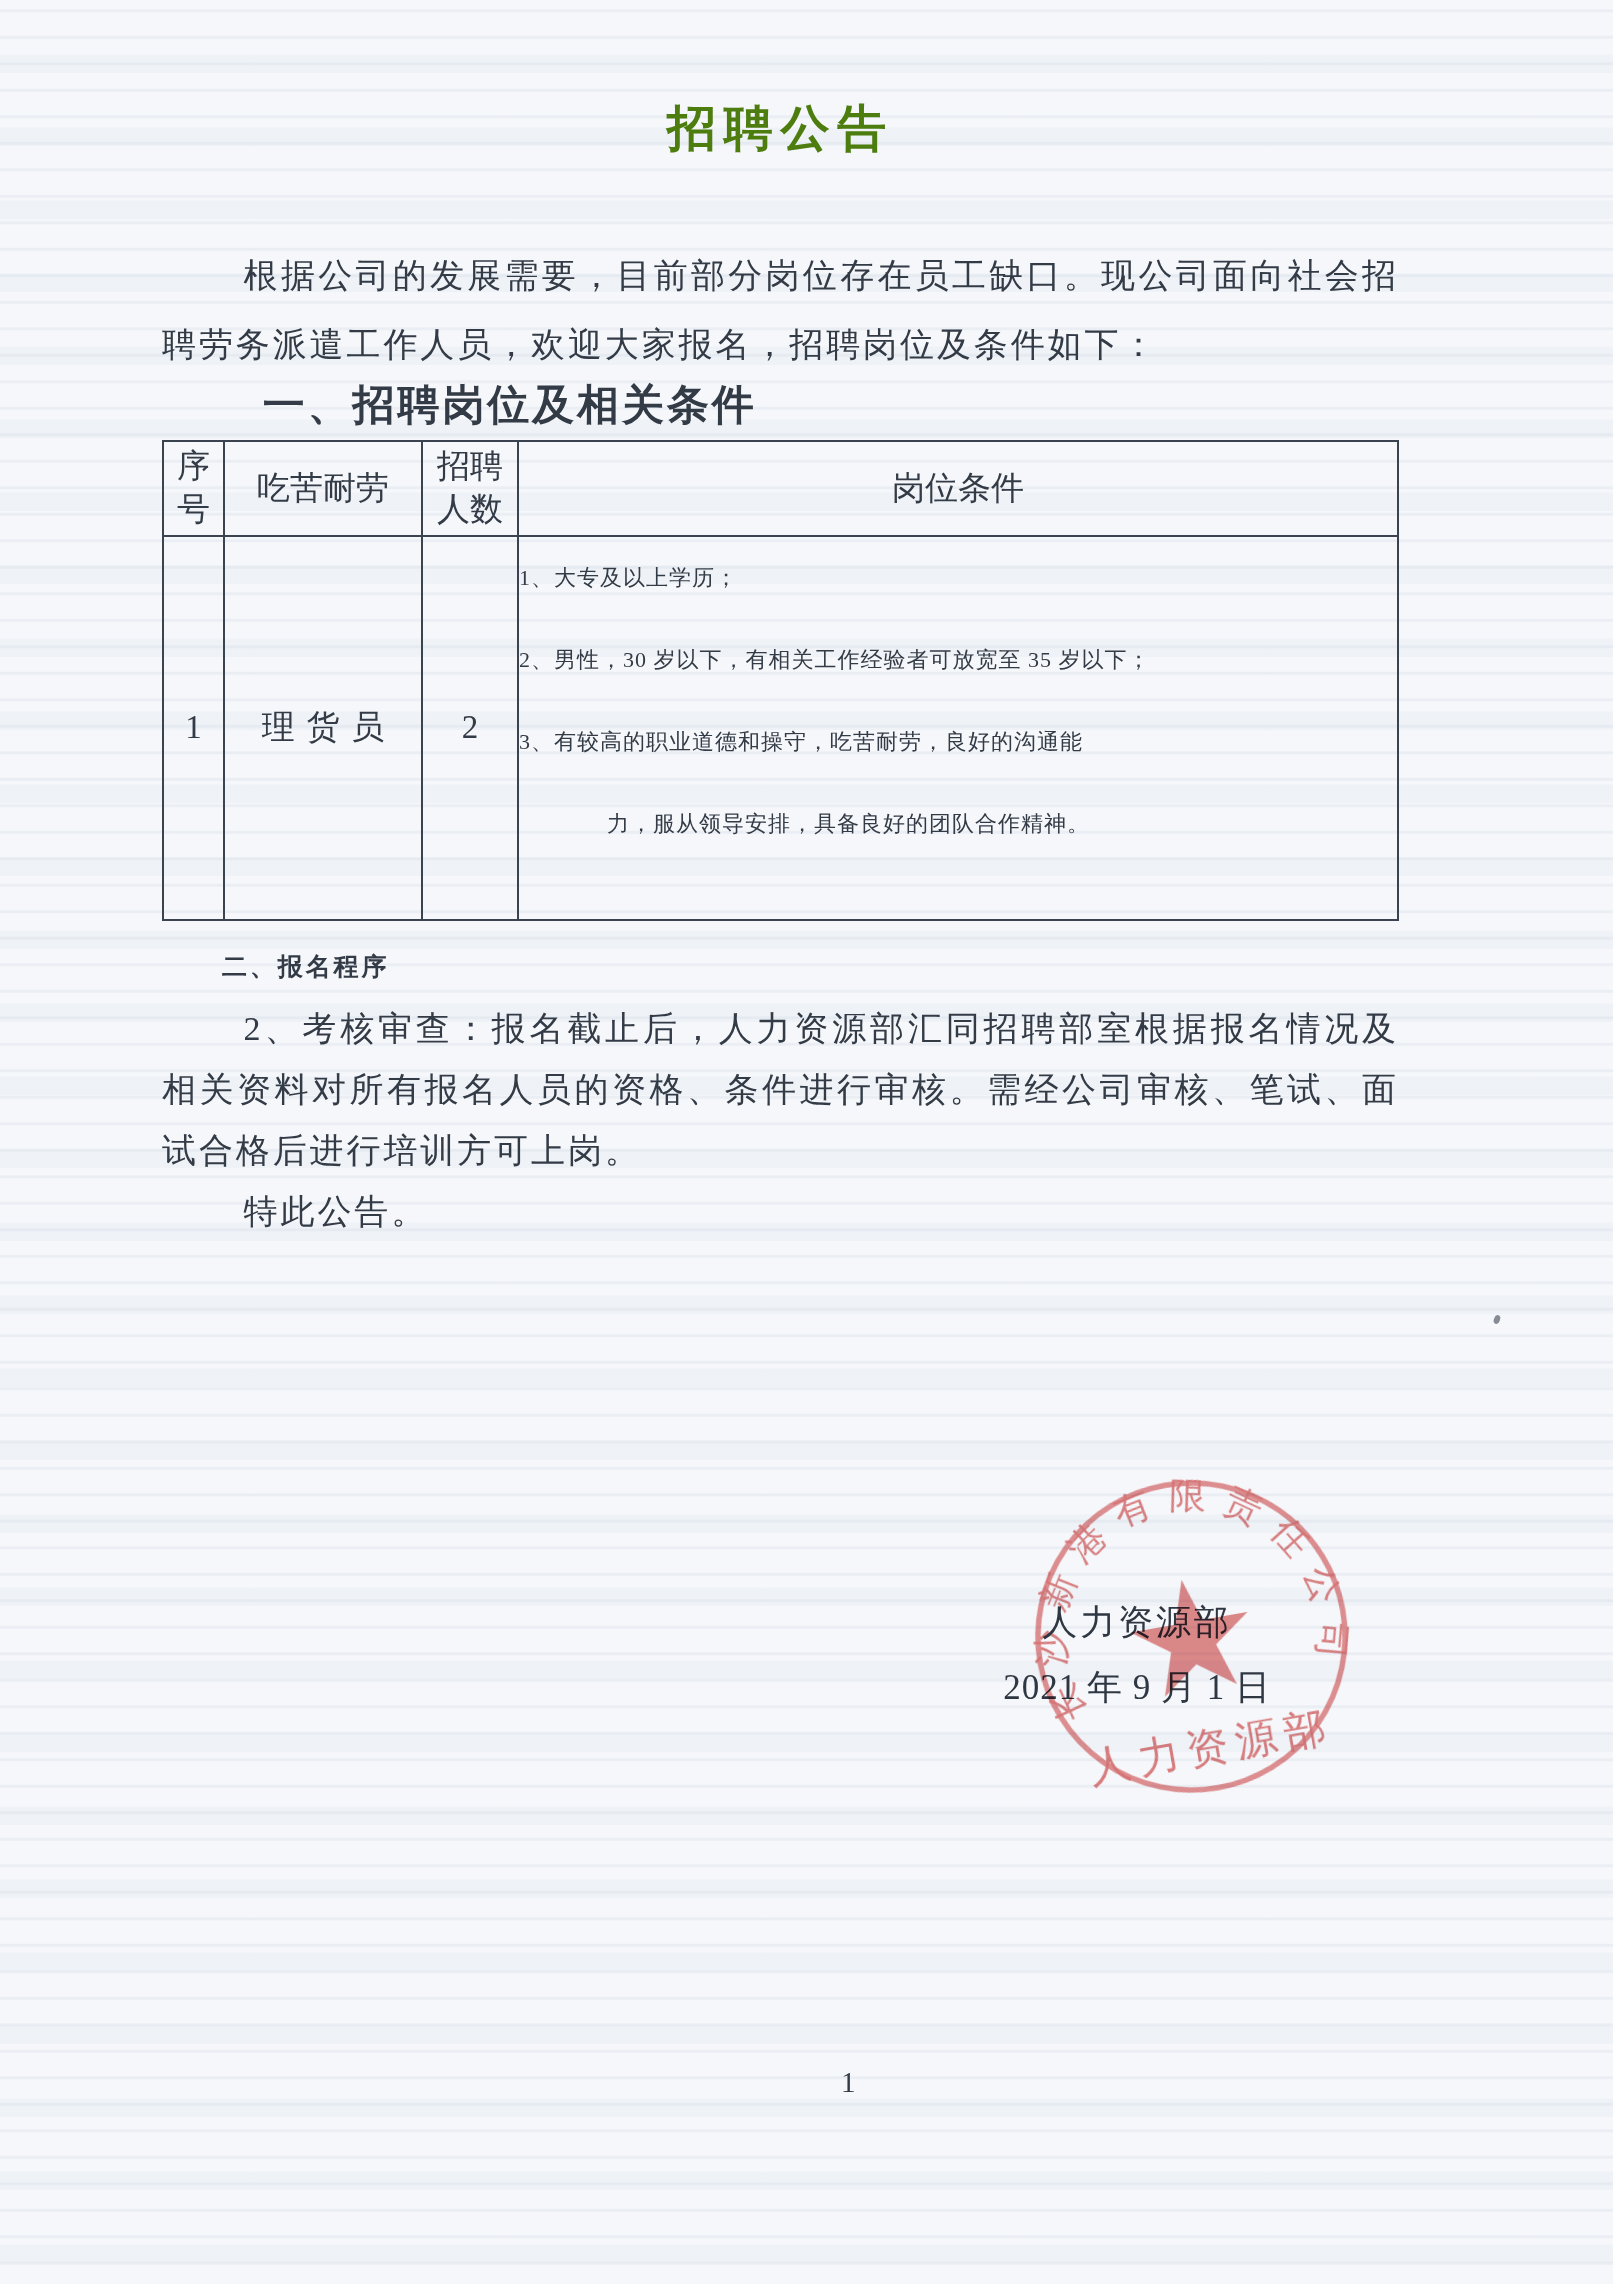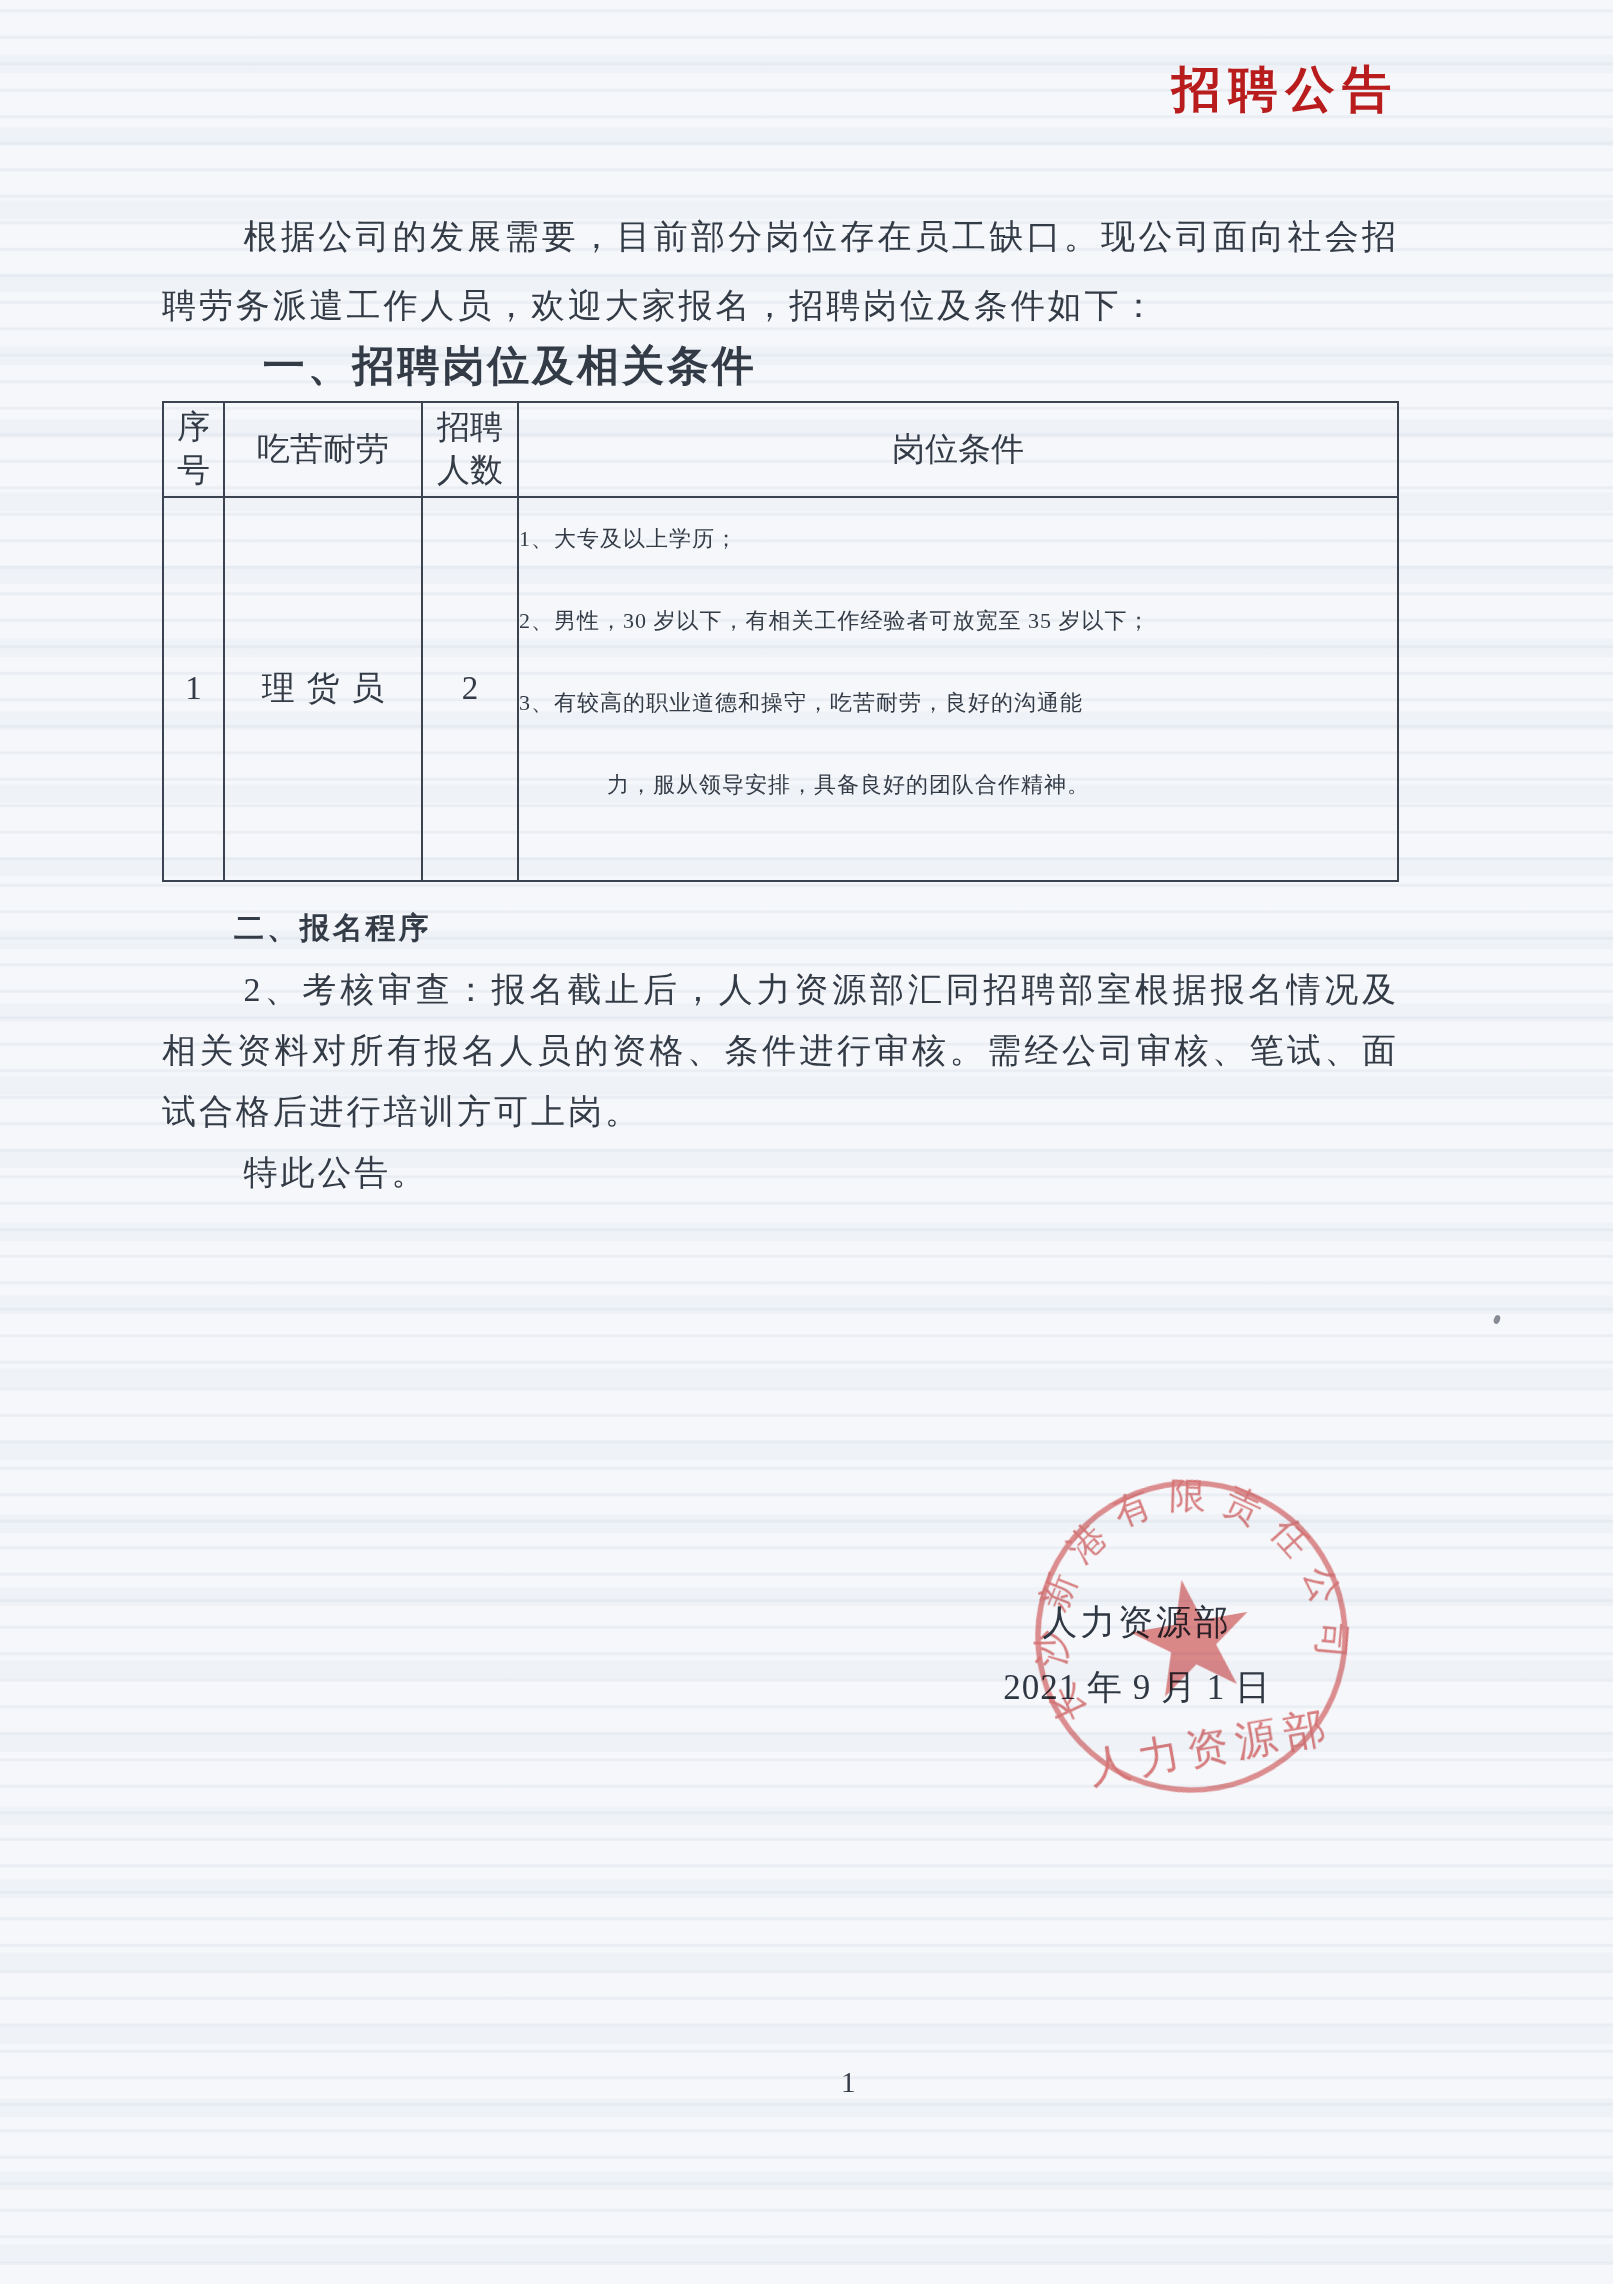--- a/index.html
+++ b/index.html
@@ -25,44 +25,44 @@
         rgba(210,220,232,0.00) 0px, rgba(210,220,232,0.00) 54px,
         rgba(210,220,232,0.18) 55px, rgba(210,220,232,0.18) 73px);
     pointer-events:none;
   }
   .content{
     position:relative;
     padding:0 214px 0 162px;
   }
   .doc-title{
     margin:0;
-    padding-top:55px;
+    padding-top:94px;
     height:69px;line-height:69px;
-    text-align:right;
+    text-align:center;
     font-size:49px;font-weight:bold;
     letter-spacing:7.8px;
-    color:#b91c1c;
+    color:#4d7c0f;
   }
   .intro{
     margin:78px 0 0 0;
     font-size:34px;line-height:69px;
     text-align:justify;
     text-indent:2.4em;
     letter-spacing:2.9px;
   }
   .sec-heading{
     margin:3.9px 0 0 0;
     font-size:42px;font-weight:bold;
     line-height:45px;
     text-indent:2.4em;
     letter-spacing:2.9px;
   }
   .sec2-heading{
     margin:15.7px 0 0 0;
-    font-size:30px;font-weight:bold;
+    font-size:25px;font-weight:bold;
     line-height:59px;
     text-indent:2.4em;
     letter-spacing:2.9px;
   }
   table.jobs{
     width:100%;
     border-collapse:collapse;
     table-layout:fixed;
     margin-top:12px;
   }

